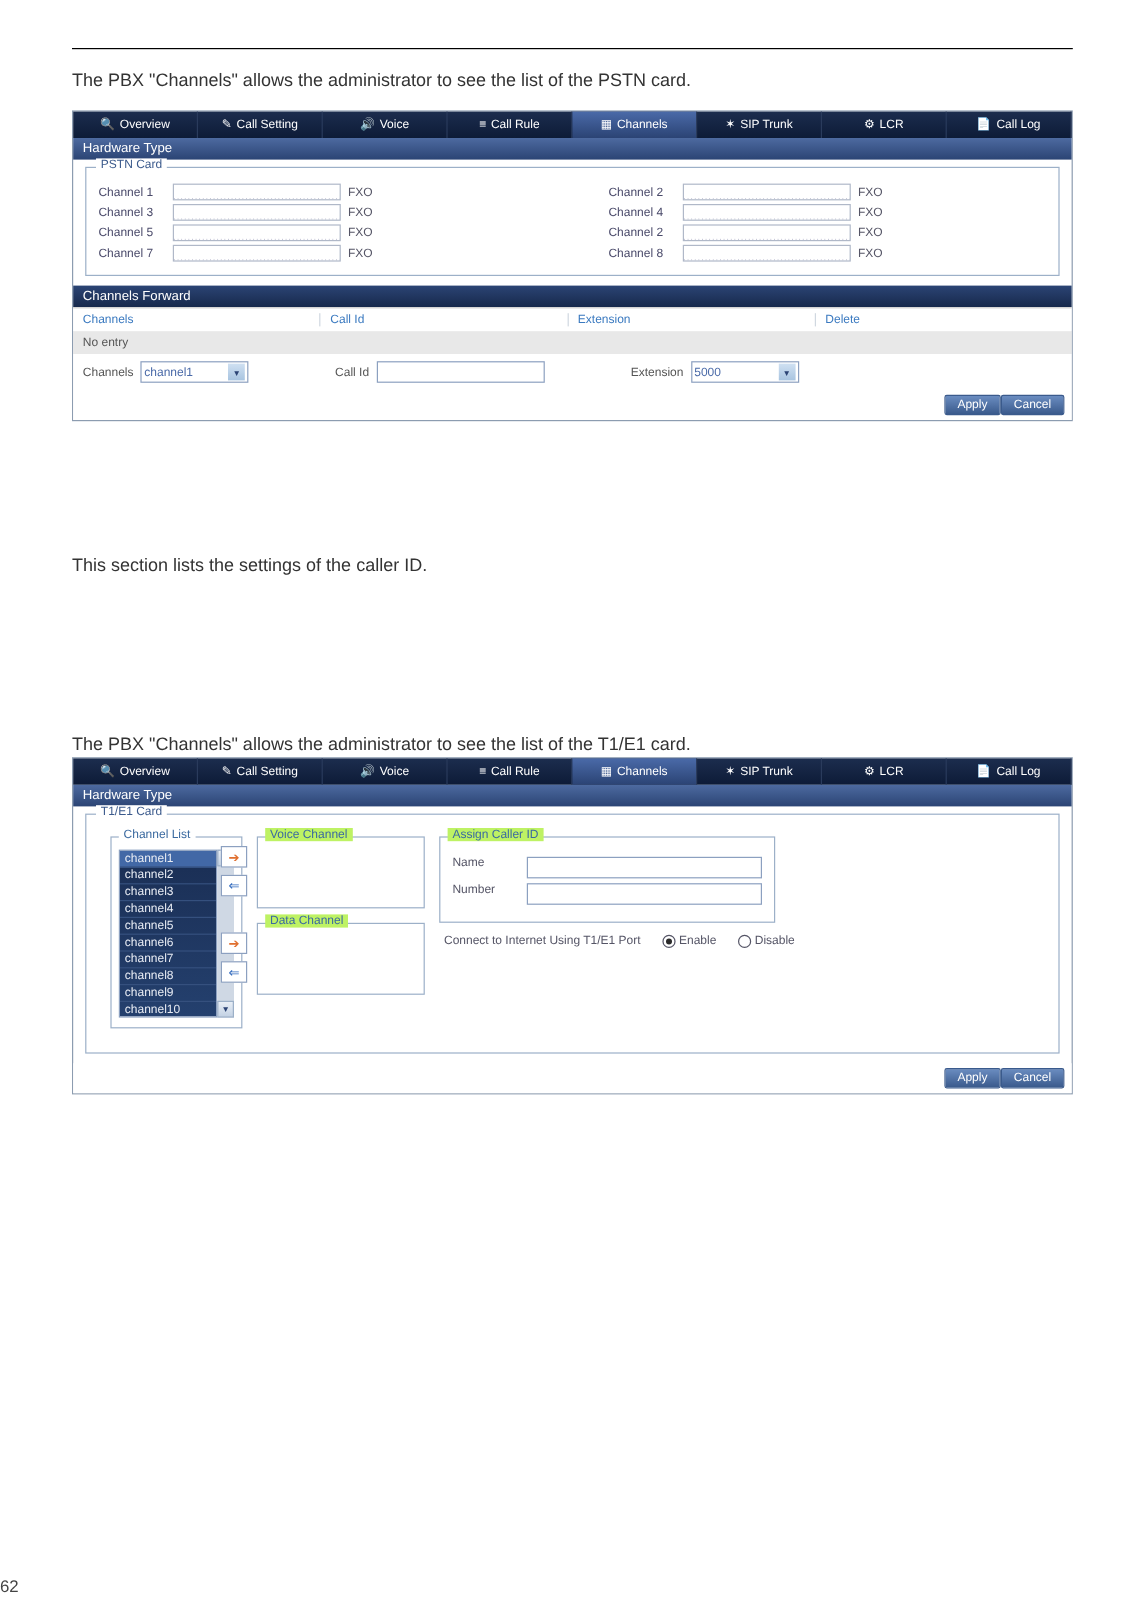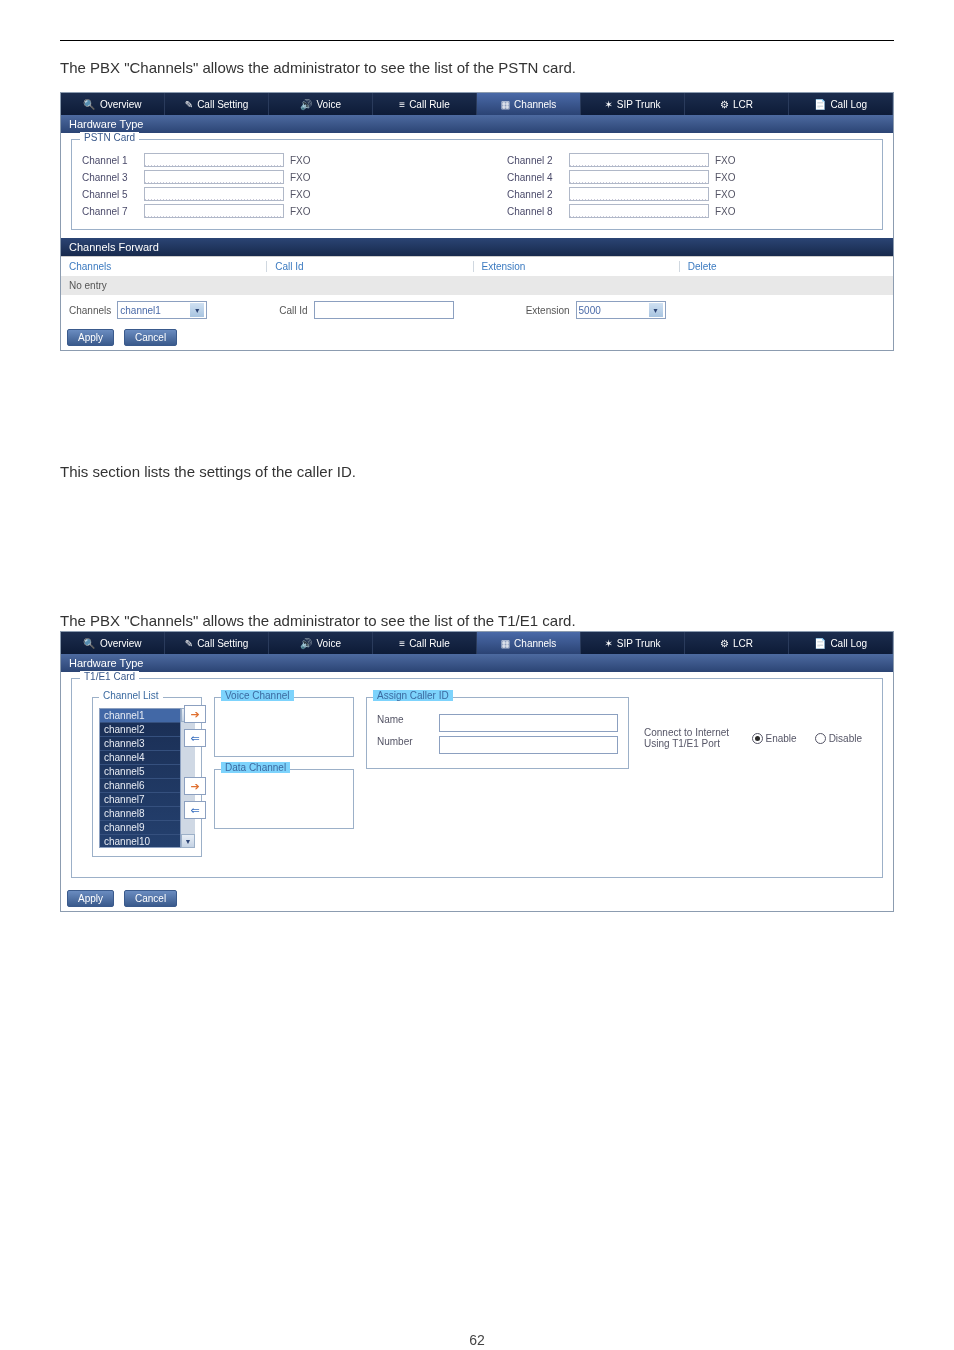--- a/index.html
+++ b/index.html
@@ -156,22 +156,23 @@
     justify-content: center;
     font-size: 8px;
     color: #2b4374;
   }
   .text-box {
     width: 140px;
   }
   .btn-row {
     padding: 4px 6px;
     display: flex;
-    gap: 10px;
-    background: #fff;
+    gap: 0;
+    background: #fff;
+    justify-content: flex-end;
   }
   .btn {
     display: inline-block;
     background: linear-gradient(#6a8cc0, #3a5a8c);
     color: #fff;
     font-size: 10px;
     padding: 2px 10px;
     border: 1px solid #3a5a8c;
     border-radius: 2px;
   }
@@ -255,21 +256,21 @@
     border: 1px solid #9cb0c8;
     position: relative;
     width: 140px;
     height: 60px;
   }
   .dc-box { height: 60px; }
   .mini-legend {
     position: absolute;
     top: -8px;
     left: 6px;
-    background: #7dd3fc;
+    background: #bef264;
     padding: 0 4px;
     color: #3b6aa0;
     font-size: 10px;
   }
   .arrow-pair {
     position: absolute;
     left: -30px;
     top: 8px;
     display: flex;
     flex-direction: column;
@@ -316,23 +317,22 @@
   }
   .radio.selected::after {
     content: "";
     width: 5px;
     height: 5px;
     background: #2b2b2b;
     border-radius: 50%;
   }
   .page-num {
     position: absolute;
-    bottom: 2px;
+    bottom: 20px;
     width: 100%;
-    text-align: center;
     font-size: 14px;
     color: #444;
   }
   .spacer-lg { height: 50px; }
   .spacer-md { height: 26px; }
   .spacer-xl { height: 90px; }
 </style>
 </head>
 <body>
 
@@ -545,21 +545,21 @@
             <div class="arrow-pair">
               <div class="arrow-btn">➔</div>
               <div class="arrow-btn" style="color:#3a70c0;">⇐</div>
             </div>
             <div class="dc-box">
               <div class="mini-legend">Data Channel</div>
             </div>
           </div>
         </div>
 
-        <div style="display:flex;flex-direction:row;gap:11px;">
+        <div style="display:flex;flex-direction:column;">
           <div class="assign-box">
             <div class="mini-legend">Assign Caller ID</div>
             <div class="assign-row">
               <span class="lbl">Name</span>
               <input class="assign-input" style="">
             </div>
             <div class="assign-row">
               <span class="lbl">Number</span>
               <input class="assign-input" style="">
             </div>

